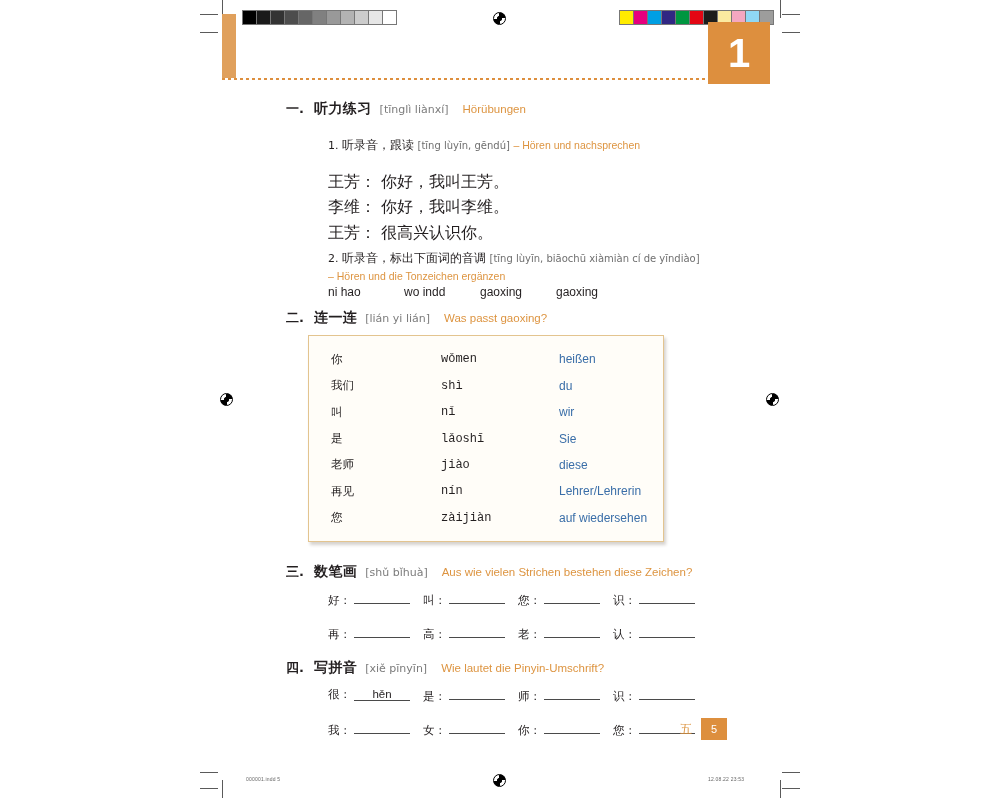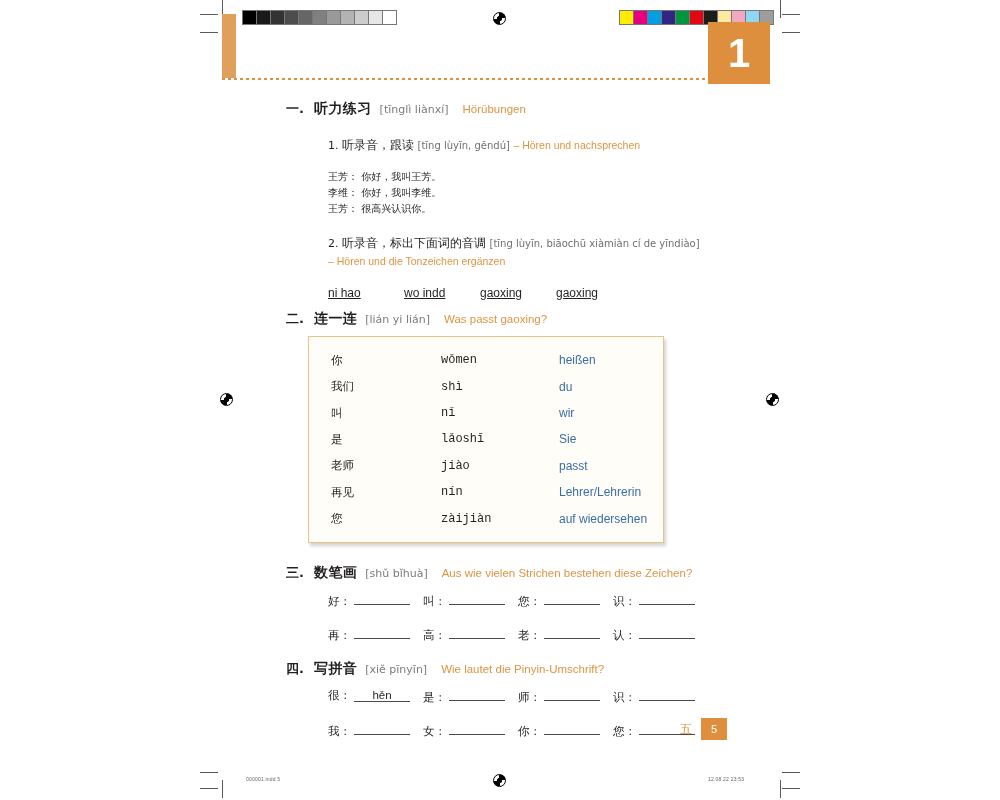--- a/index.html
+++ b/index.html
@@ -163,21 +163,21 @@
     font-family: "DejaVu Sans", sans-serif;
     line-height: 1.5;
   }
   .sub .zh { font-size: 12px; }
   .sub .py { color: #6f6f6f; font-size: 10px; }
   .sub .de { color: #dd9440; font-size: 10.5px; font-family: "Liberation Sans", sans-serif; }
 
   
   .dialogue {
     margin-left: 42px;
-    font-size: 10px;
+    font-size: 16px;
     line-height: 1.62;
     color: #231f20;
     font-family: "DejaVu Sans", sans-serif;
   }
 
   
   .word-row {
     margin-left: 42px;
     display: flex;
     font-size: 12px;
@@ -365,30 +365,30 @@
       <span class="py">[tīng lùyīn, gēndú]</span>
       <span class="de">– Hören und nachsprechen</span>
     </div>
 
     <div class="dialogue" style="margin-top:14px;">
       <div>王芳： 你好，我叫王芳。</div>
       <div>李维： 你好，我叫李维。</div>
       <div>王芳： 很高兴认识你。</div>
     </div>
 
-    <div class="sub" style="margin-top:17px;">
+    <div class="sub" style="margin-top:3px;">
       <span>2.</span>
       <span class="zh">听录音，标出下面词的音调</span>
       <span class="py">[tīng lùyīn, biāochū xiàmiàn cí de yīndiào]</span>
     </div>
     <div class="sub" style="margin-top:1px;">
       <span class="de">– Hören und die Tonzeichen ergänzen</span>
     </div>
 
-    <div class="word-row" style="margin-top:16px;text-decoration:underline;">
+    <div class="word-row" style="">
       <span class="w">ni hao</span>
       <span class="w">wo indd</span>
       <span class="w">gaoxing</span>
       <span class="w">gaoxing</span>
     </div>
 
     <div class="sec" style="margin-top:10px;">
       <span class="sec-num">二.</span>
       <span class="sec-zh">连一连</span>
       <span class="sec-py">[lián yi lián]</span>
@@ -412,21 +412,21 @@
           <span class="c-de">wir</span>
         </div>
         <div class="match-row">
           <span class="c-zh">是</span>
           <span class="c-py">lǎoshī</span>
           <span class="c-de">Sie</span>
         </div>
         <div class="match-row">
           <span class="c-zh">老师</span>
           <span class="c-py">jiào</span>
-          <span class="c-de">passt</span>
+          <span class="c-de">diese</span>
         </div>
         <div class="match-row">
           <span class="c-zh">再见</span>
           <span class="c-py">nín</span>
           <span class="c-de">Lehrer/Lehrerin</span>
         </div>
         <div class="match-row">
           <span class="c-zh">您</span>
           <span class="c-py">zàijiàn</span>
           <span class="c-de">auf wiedersehen</span>

